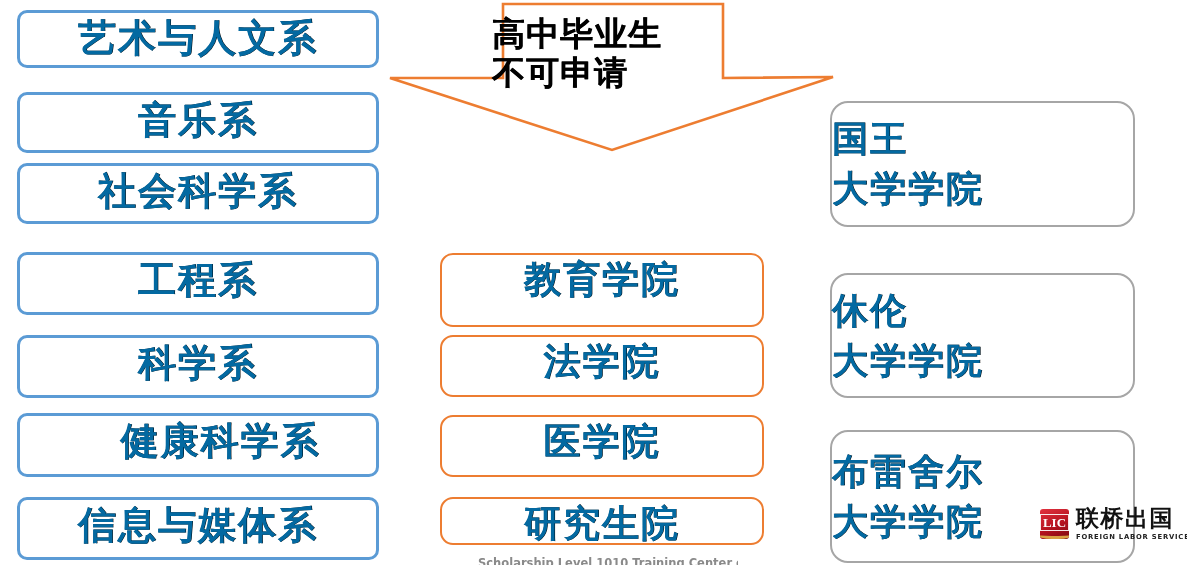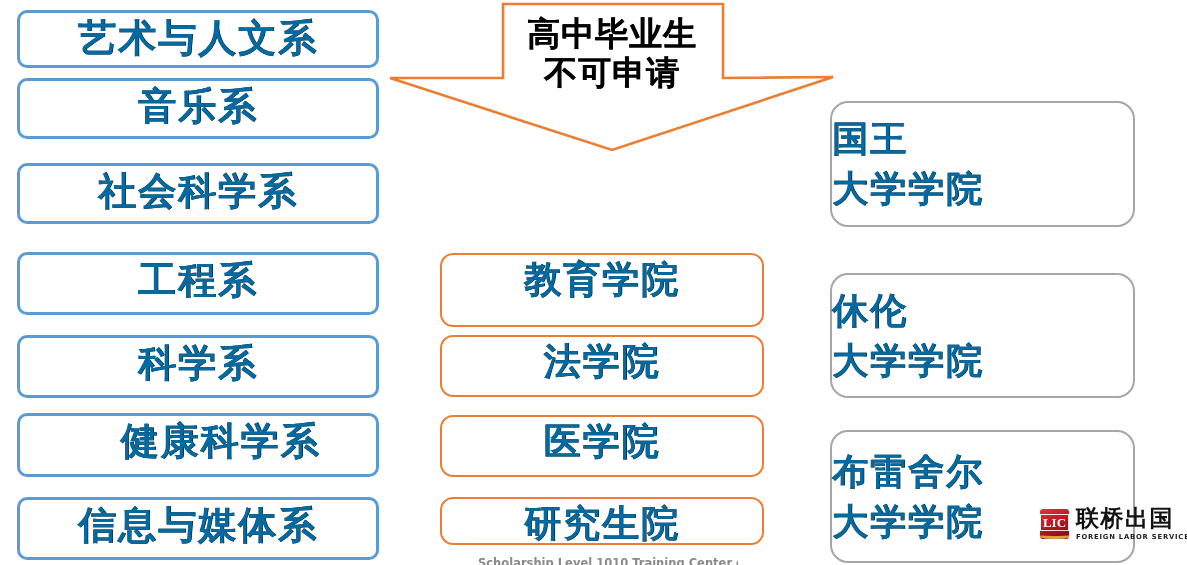--- a/index.html
+++ b/index.html
@@ -10,21 +10,21 @@
   }
   .box{
     position:absolute;display:flex;align-items:flex-start;justify-content:center;
     background:#ffffff;box-sizing:border-box;text-align:center;
     color:#0369a1;font-weight:bold;
   }
   .box .lbl{letter-spacing:2px;text-shadow:0.6px 0 0 #000;}
   
   .blue{left:17px;width:362px;border:3px solid #5B9BD5;border-radius:10px;font-size:38px;}
   .lb1{top:10px;height:58px;}
-  .lb2{top:78px;height:61px;}
+  .lb2{top:92px;height:61px;}
   .lb3{top:163px;height:61px;}
   .lb4{top:252px;height:63px;}
   .lb5{top:335px;height:63px;}
   .lb6{top:413px;height:64px;padding-left:45px;}
   .lb7{top:497px;height:63px;}
   
   .orange{left:440px;width:324px;border:2.5px solid #ED7D31;border-radius:13px;font-size:37px;}
   .orange.thick{border-width:4px;border-radius:8px;}
   .mb1{top:165px;height:62px;}
   .mb2{top:253px;height:74px;}
@@ -33,21 +33,21 @@
   .mb5{top:497px;height:48px;}
   
   .gray{left:830px;width:305px;border:2.5px solid #A6A6A6;border-radius:18px;
         font-size:36px;flex-direction:column;line-height:50px;}
   .rb1{top:101px;height:126px;}
   .rb2{top:273px;height:125px;}
   .rb3{top:430px;height:133px;}
   
   .arrow-svg{position:absolute;left:0;top:0;width:1187px;height:565px;pointer-events:none;}
   .arrow-text{
-    position:absolute;left:492px;top:14px;width:240px;text-align:center;
+    position:absolute;left:492px;top:14px;width:240px;text-align:left;
     font-size:33px;font-weight:bold;color:#000;line-height:39px;letter-spacing:1px;
     text-shadow:0.6px 0 0 #000;
   }
   
   .logo{position:absolute;left:1040px;top:506px;display:flex;align-items:flex-start;z-index:5;}
   .logo-badge{
     position:relative;width:29px;height:30px;margin-top:3px;border-radius:3px;
     background:linear-gradient(155deg,#e23340 0%,#b5121f 55%,#7e0a12 100%);
     display:flex;align-items:center;justify-content:center;flex:none;overflow:hidden;
   }

